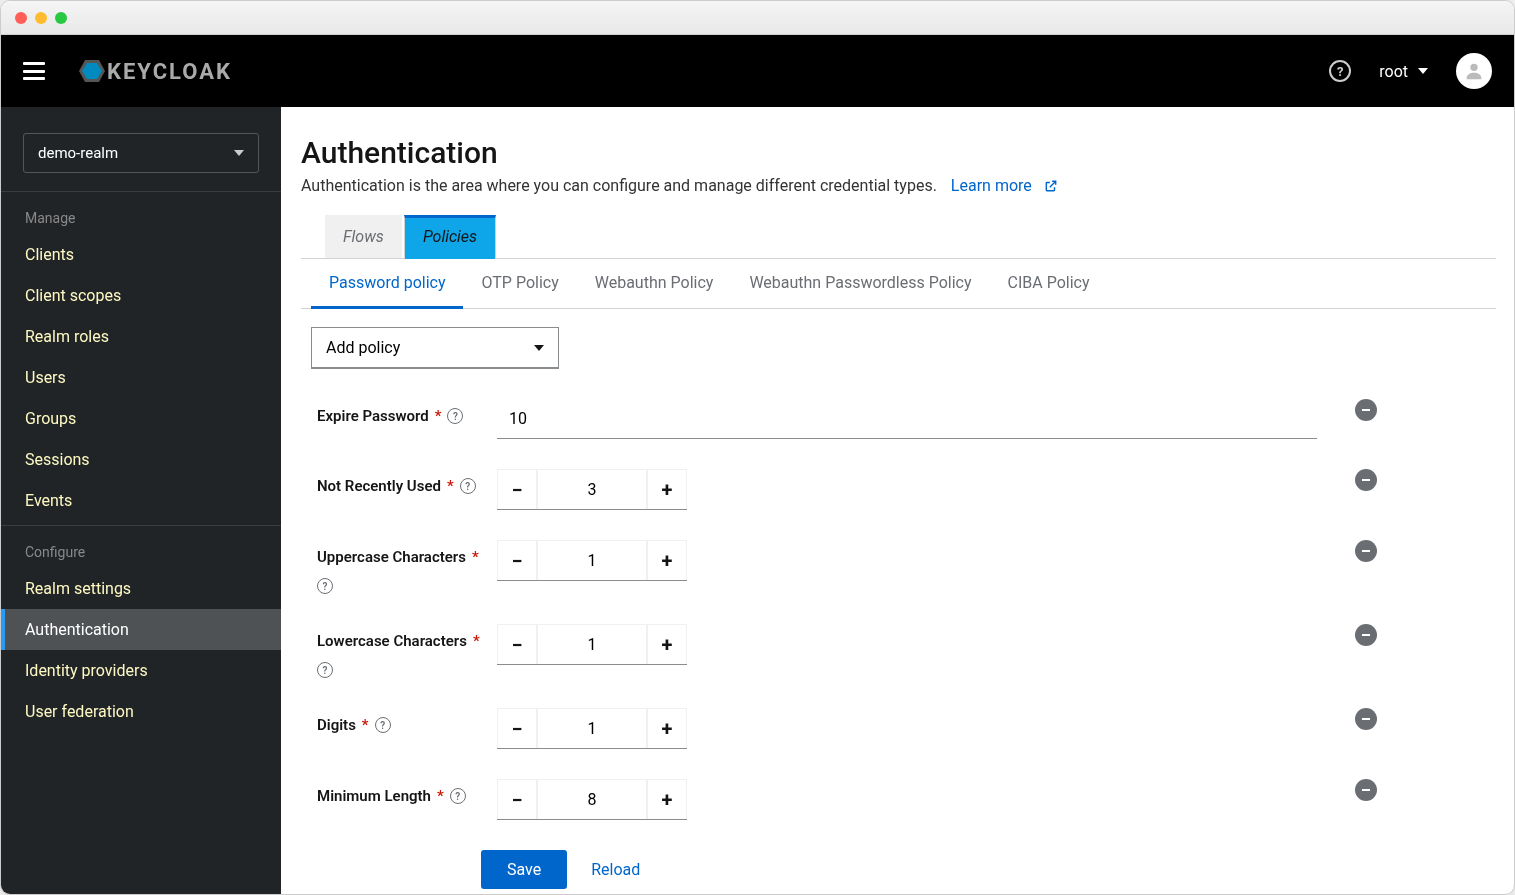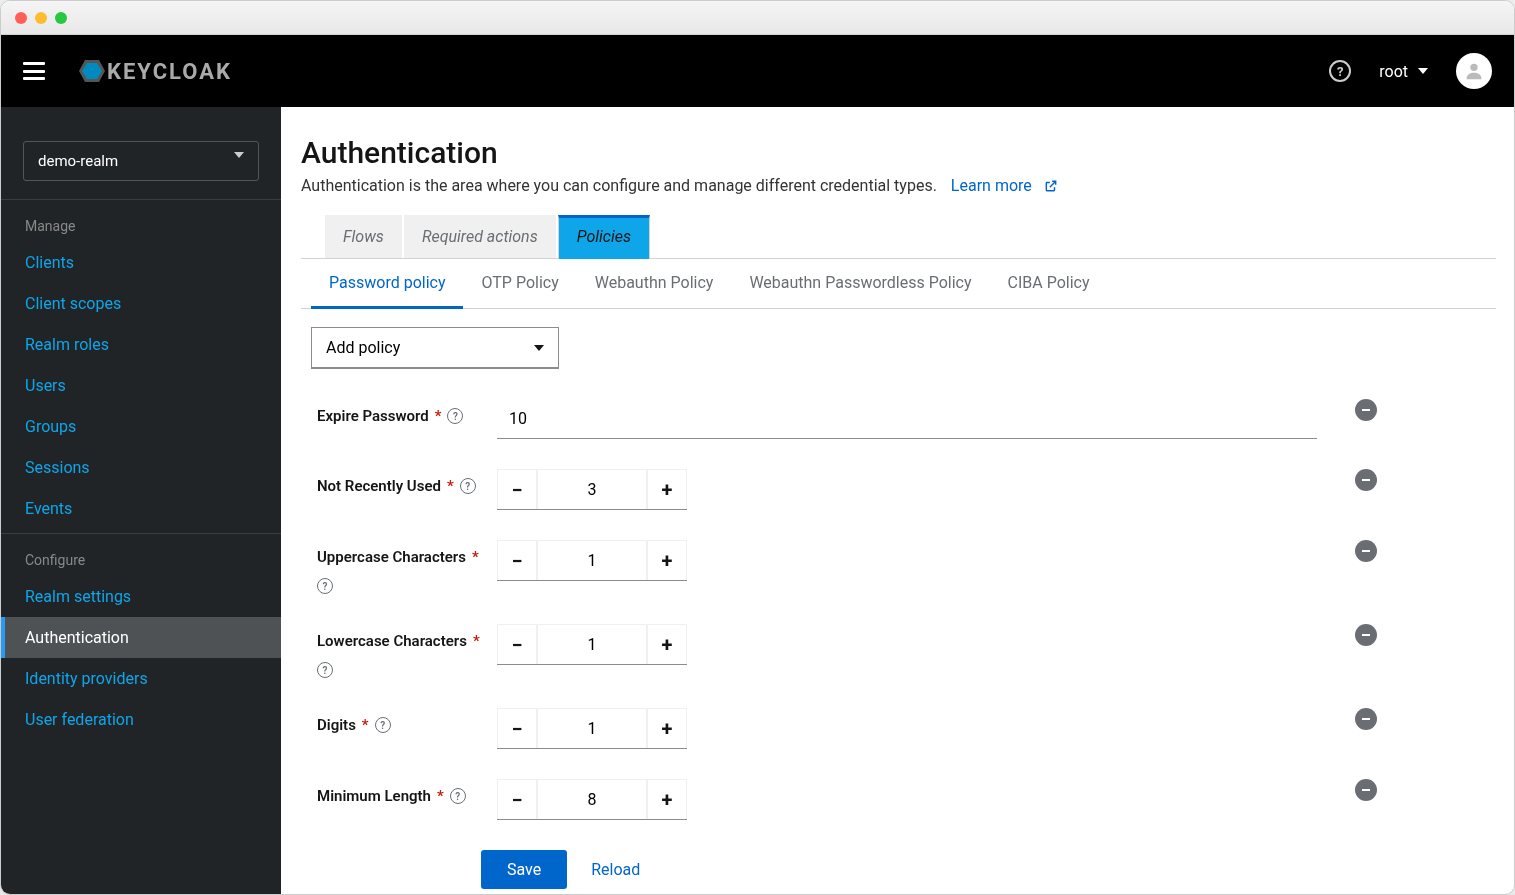--- a/index.html
+++ b/index.html
@@ -14,24 +14,24 @@
 .logo{display:flex;align-items:center;font-weight:700;letter-spacing:2px;font-size:22px;color:#aaa;}
 .logo-mark{width:30px;height:30px;position:relative;}
 .top-right{margin-left:auto;display:flex;align-items:center;gap:28px;}
 .help-icon{width:22px;height:22px;border:2px solid #ccc;border-radius:50%;display:flex;align-items:center;justify-content:center;font-size:13px;color:#ccc;font-weight:700;cursor:pointer;}
 .user-menu{display:flex;align-items:center;gap:10px;cursor:pointer;font-size:16px;}
 .caret-down{width:0;height:0;border-left:5px solid transparent;border-right:5px solid transparent;border-top:6px solid #fff;}
 .avatar{width:36px;height:36px;border-radius:50%;background:#fff;display:flex;align-items:center;justify-content:center;}
 .avatar svg{width:22px;height:22px;fill:#bbb;}
 .body{flex:1;display:flex;overflow:hidden;}
 .sidebar{width:280px;background:#212427;color:#d2d2d2;display:flex;flex-direction:column;font-size:16px;padding-top:18px;}
-.realm-select{margin:16px 22px 14px;border:1px solid #555;border-radius:3px;padding:10px 14px;display:flex;align-items:flex-start;justify-content:space-between;cursor:pointer;font-size:15px;color:#fff;}
+.realm-select{margin:8px 22px 14px;border:1px solid #555;border-radius:3px;padding:10px 14px;display:flex;align-items:center;justify-content:space-between;cursor:pointer;font-size:15px;color:#fff;}
 .sidebar-divider{height:1px;background:#3a3d40;margin:4px 0;}
 .sb-head{padding:14px 24px 8px;color:#888;font-size:14px;}
-.sb-item{padding:11px 24px;cursor:pointer;color:#0ea5e9;}
+.sb-item{padding:11px 24px;cursor:pointer;color:#fef9c3;}
 .sb-item.active{background:#4f5255;border-left:4px solid #2b9af3;padding-left:20px;color:#fff;}
 .main{flex:1;overflow:auto;padding:28px 18px 40px 20px;}
 .page-title{font-size:30px;font-weight:500;margin-bottom:6px;color:#151515;}
 .page-desc{font-size:16px;color:#333;margin-bottom:20px;}
 .learn-more{color:#0066cc;text-decoration:none;margin-left:10px;display:inline-flex;align-items:center;gap:12px;cursor:pointer;}
 .ext-icon{width:14px;height:14px;}
 .tabs-primary{display:flex;border-bottom:1px solid #d2d2d2;padding-left:24px;font-style:italic;}
 .tab-p{padding:12px 18px;background:#f0f0f0;color:#6a6e73;font-size:16px;cursor:pointer;margin-right:2px;}
 .tab-p.active{background:#0ea5e9;border-top:3px solid #0066cc;border-left:1px solid #d2d2d2;border-right:1px solid #d2d2d2;color:#151515;margin-bottom:-1px;padding-top:9px;}
 .tabs-secondary{display:flex;border-bottom:1px solid #d2d2d2;padding-left:10px;margin-top:0;}
@@ -129,21 +129,20 @@
           <svg class="ext-icon" viewBox="0 0 24 24" fill="none" stroke="#0066cc" stroke-width="2.5">
               <path d="M14 4h6v6"></path>
               <path d="M20 4L10 14"></path>
               <path d="M18 14v5a1 1 0 0 1-1 1H5a1 1 0 0 1-1-1V7a1 1 0 0 1 1-1h5"></path>
             </svg>
         </a>
       </p>
 
       <div class="tabs-primary" id="tabs-primary">
           <div class="tab-p">Flows</div>
-          <div class="tab-p">Required actions</div>
           <div class="tab-p active">Policies</div>
         </div>
       <div class="tabs-secondary" id="tabs-secondary">
           <div class="tab-s active">Password policy</div>
           <div class="tab-s">OTP Policy</div>
           <div class="tab-s">Webauthn Policy</div>
           <div class="tab-s">Webauthn Passwordless Policy</div>
           <div class="tab-s">CIBA Policy</div>
         </div>
 

